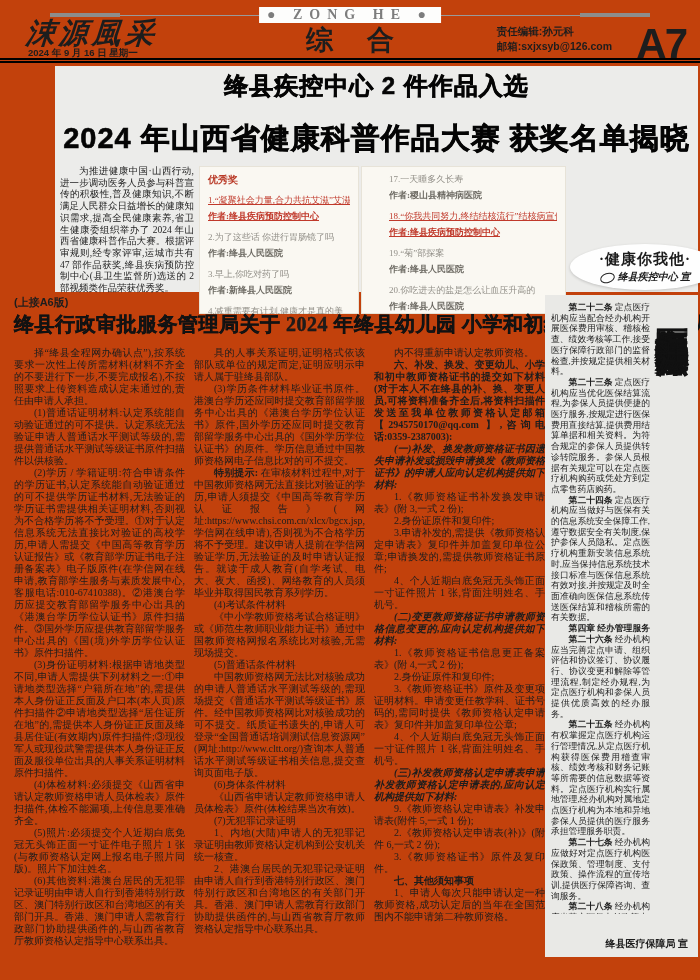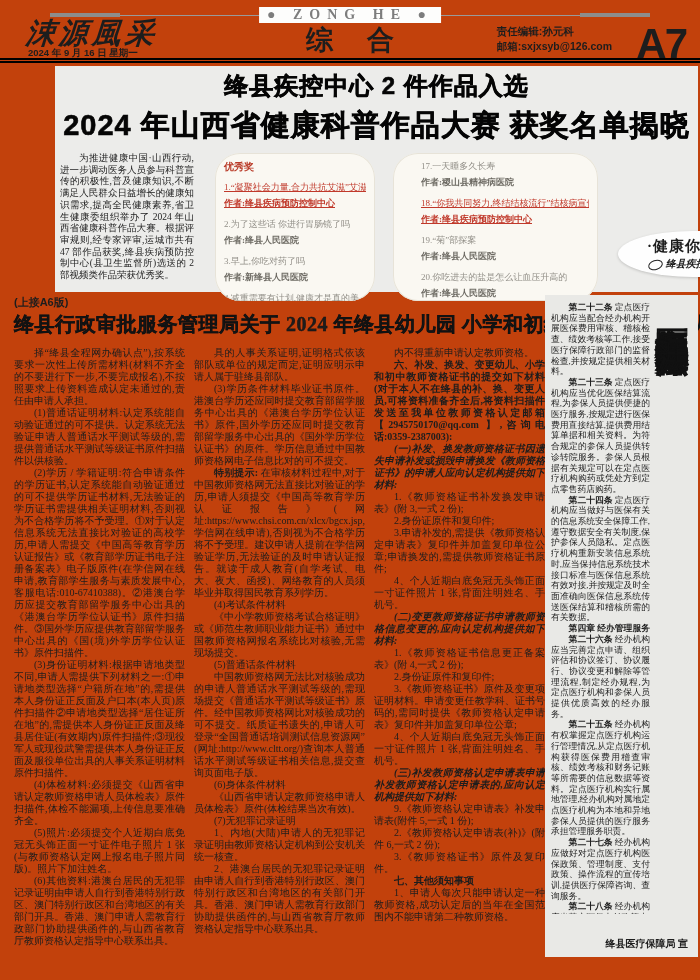--- a/index.html
+++ b/index.html
@@ -25,26 +25,26 @@
   .pageno{position:absolute;right:14px;top:20px;font-size:42px;font-weight:900;
           font-family:"Liberation Sans",sans-serif;letter-spacing:-2px;}
   .black-rule{position:absolute;top:58px;left:0;width:700px;height:2px;background:#000;
               box-shadow:0 3px 0 #000;}
 
   
   .lead{position:absolute;left:55px;top:66px;width:643px;height:226px;background:#ececea;}
   .hl{ text-align:center;font-family:"Liberation Sans",sans-serif;font-weight:900;color:#050505;
        -webkit-text-stroke:0.6px #050505;letter-spacing:1px;}
   .hl1{font-size:24px;margin-top:4px;}
-  .hl2{font-size:29px;margin-top:4px;}
-  .lead-row{display:flex;gap:18px;padding:7px 3px 0 2px;height:148px;}
+  .hl2{font-size:29px;margin-top:17px;}
+  .lead-row{display:flex;gap:2px;padding:7px 3px 0 2px;height:148px;}
   .lead-text{width:134px;font-size:9.5px;line-height:11.7px;text-align:justify;
              text-indent:2em;padding:0 3px;overflow:hidden;}
   .award-box{background:#faf8f2;box-shadow:inset 0 0 0 1px #e7e3d8;padding:7px 9px;
-             overflow:hidden;border-radius:25px;}
+             overflow:hidden;}
   .box1{width:142px;}
   .box2{width:168px;padding-left:28px;}
   .award-h{color:#b93a27;font-weight:bold;font-size:10px;margin:0 0 7px 0;}
   .award-item{margin-bottom:8px;}
   .award-item .t{display:block;font-size:9px;color:#928f88;white-space:nowrap;overflow:hidden;}
   .award-item .a{display:block;font-size:9px;color:#6e6b64;font-weight:bold;margin-top:3px;
                  white-space:nowrap;overflow:hidden;}
   .award-item.red .t,.award-item.red .a{color:#c0392b;text-decoration:underline;}
   .stamp-col{flex:1;position:relative;}
   .stamp{position:absolute;left:2px;top:78px;width:150px;height:46px;background:#fefefe;

